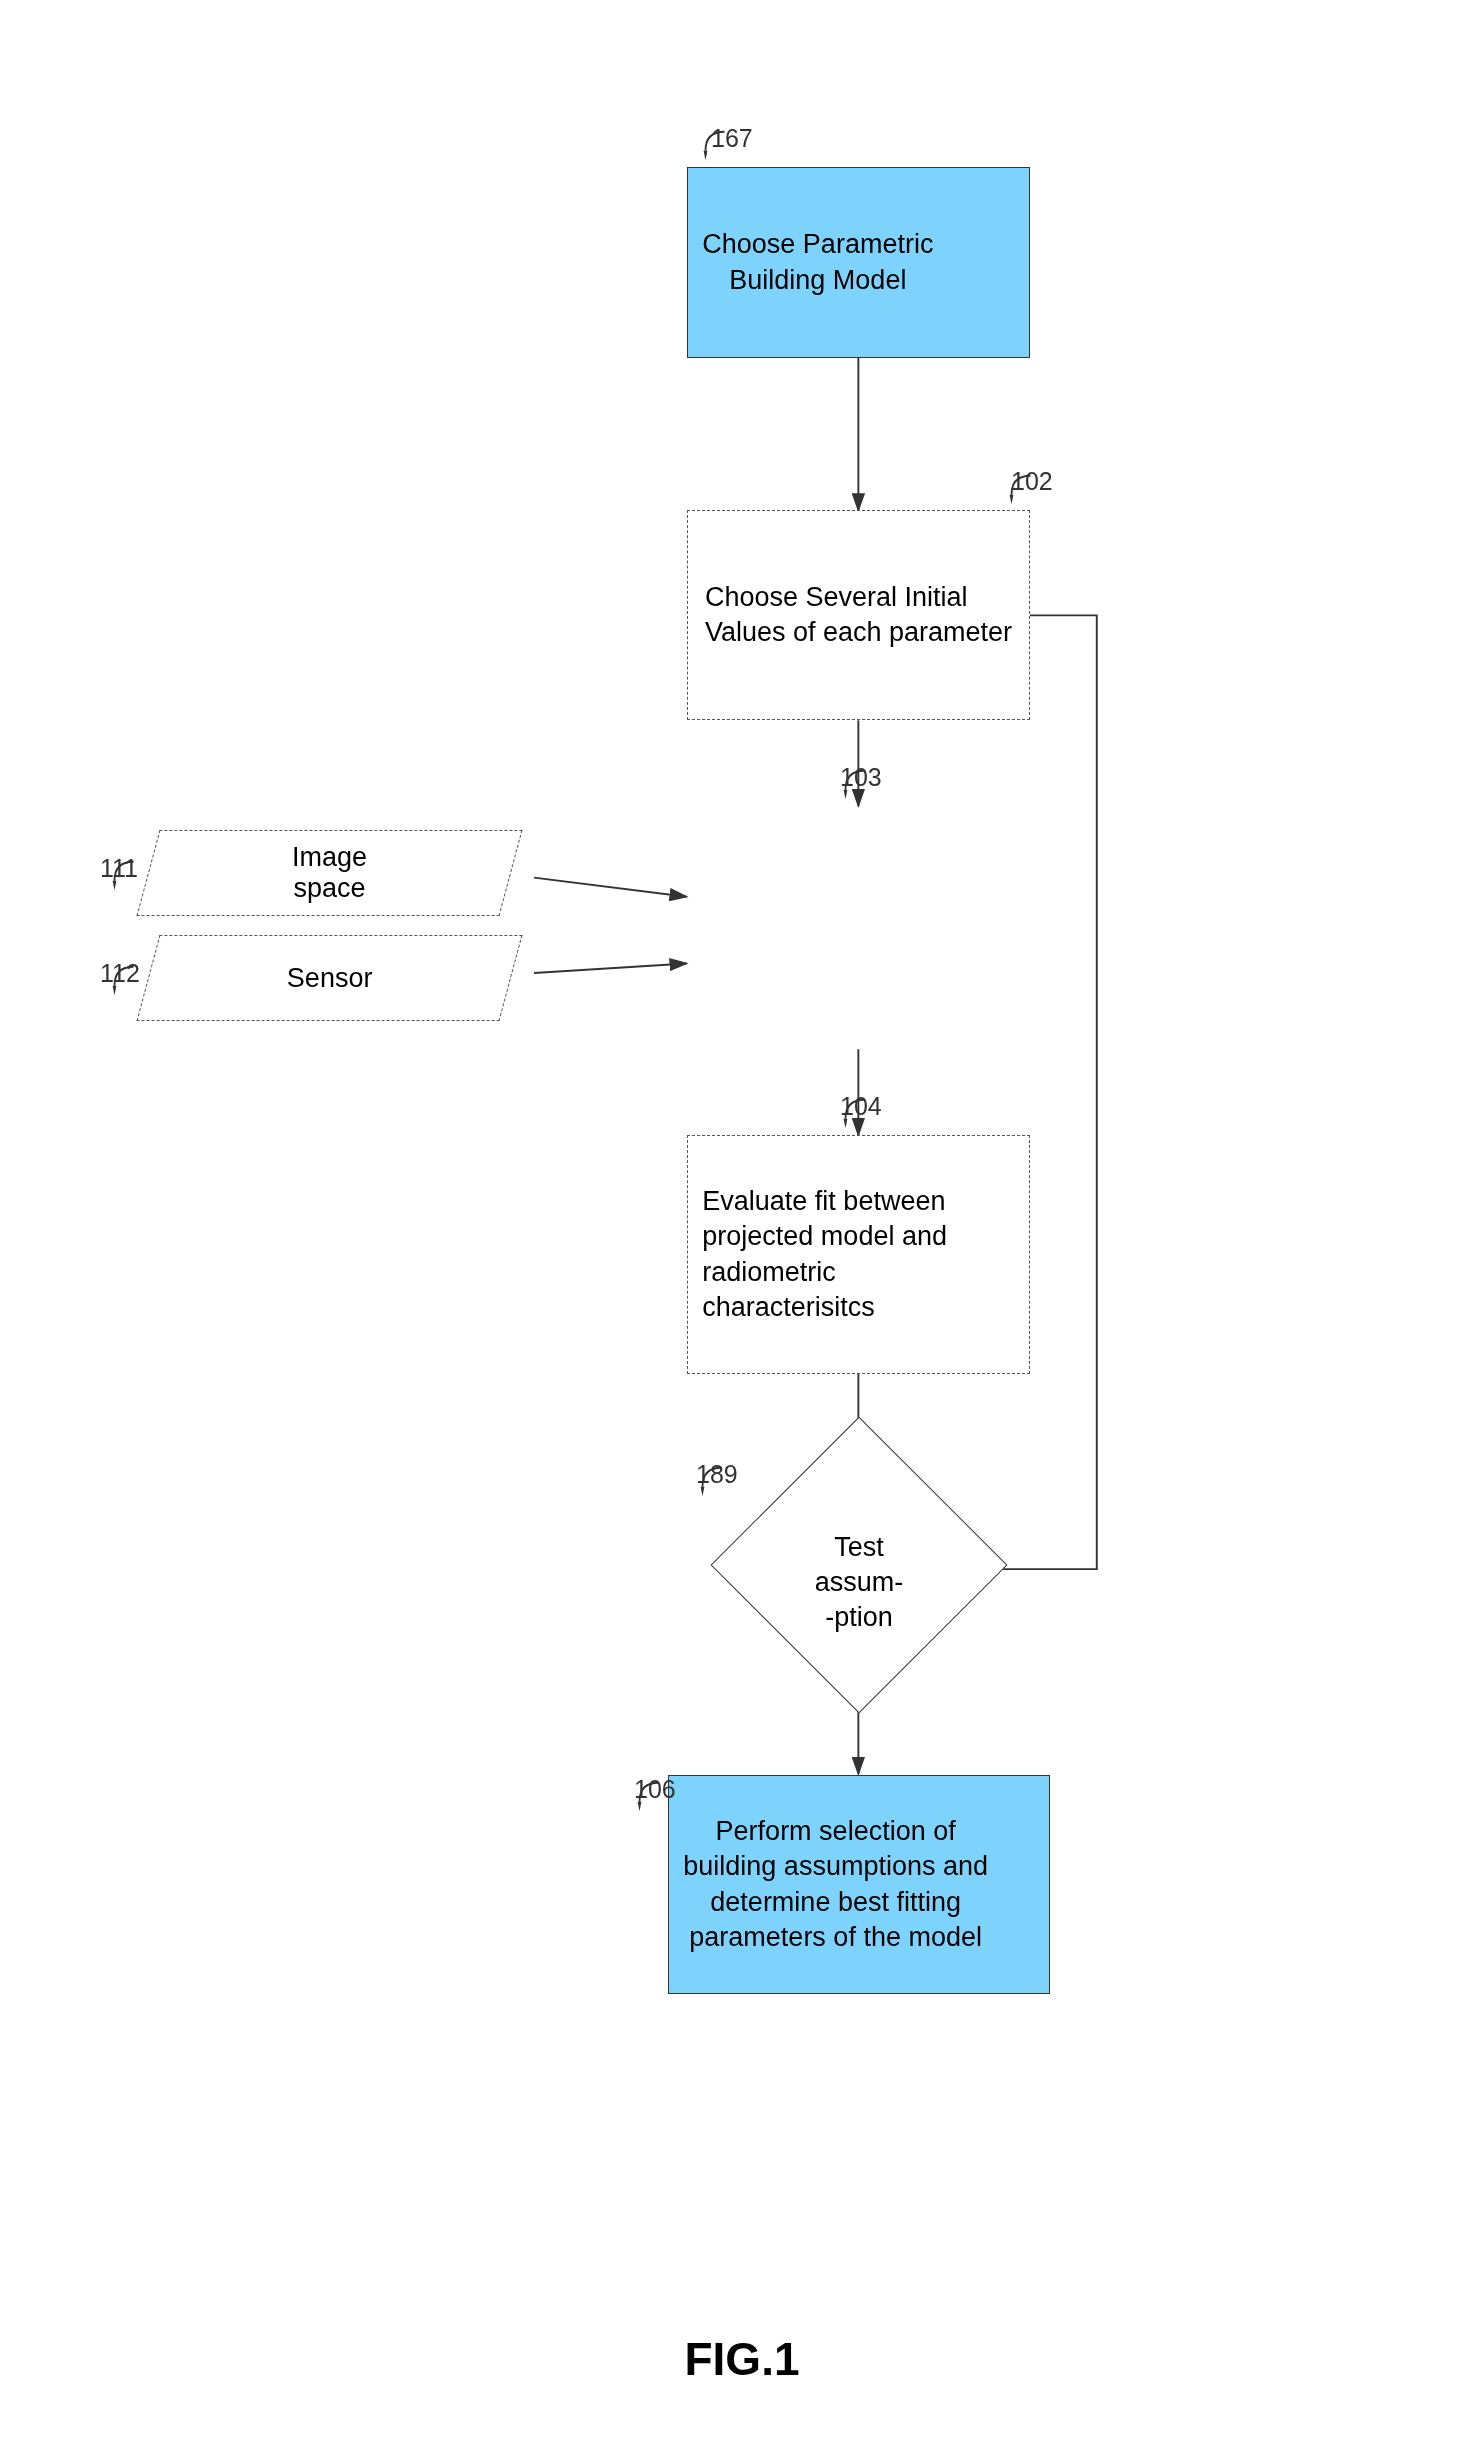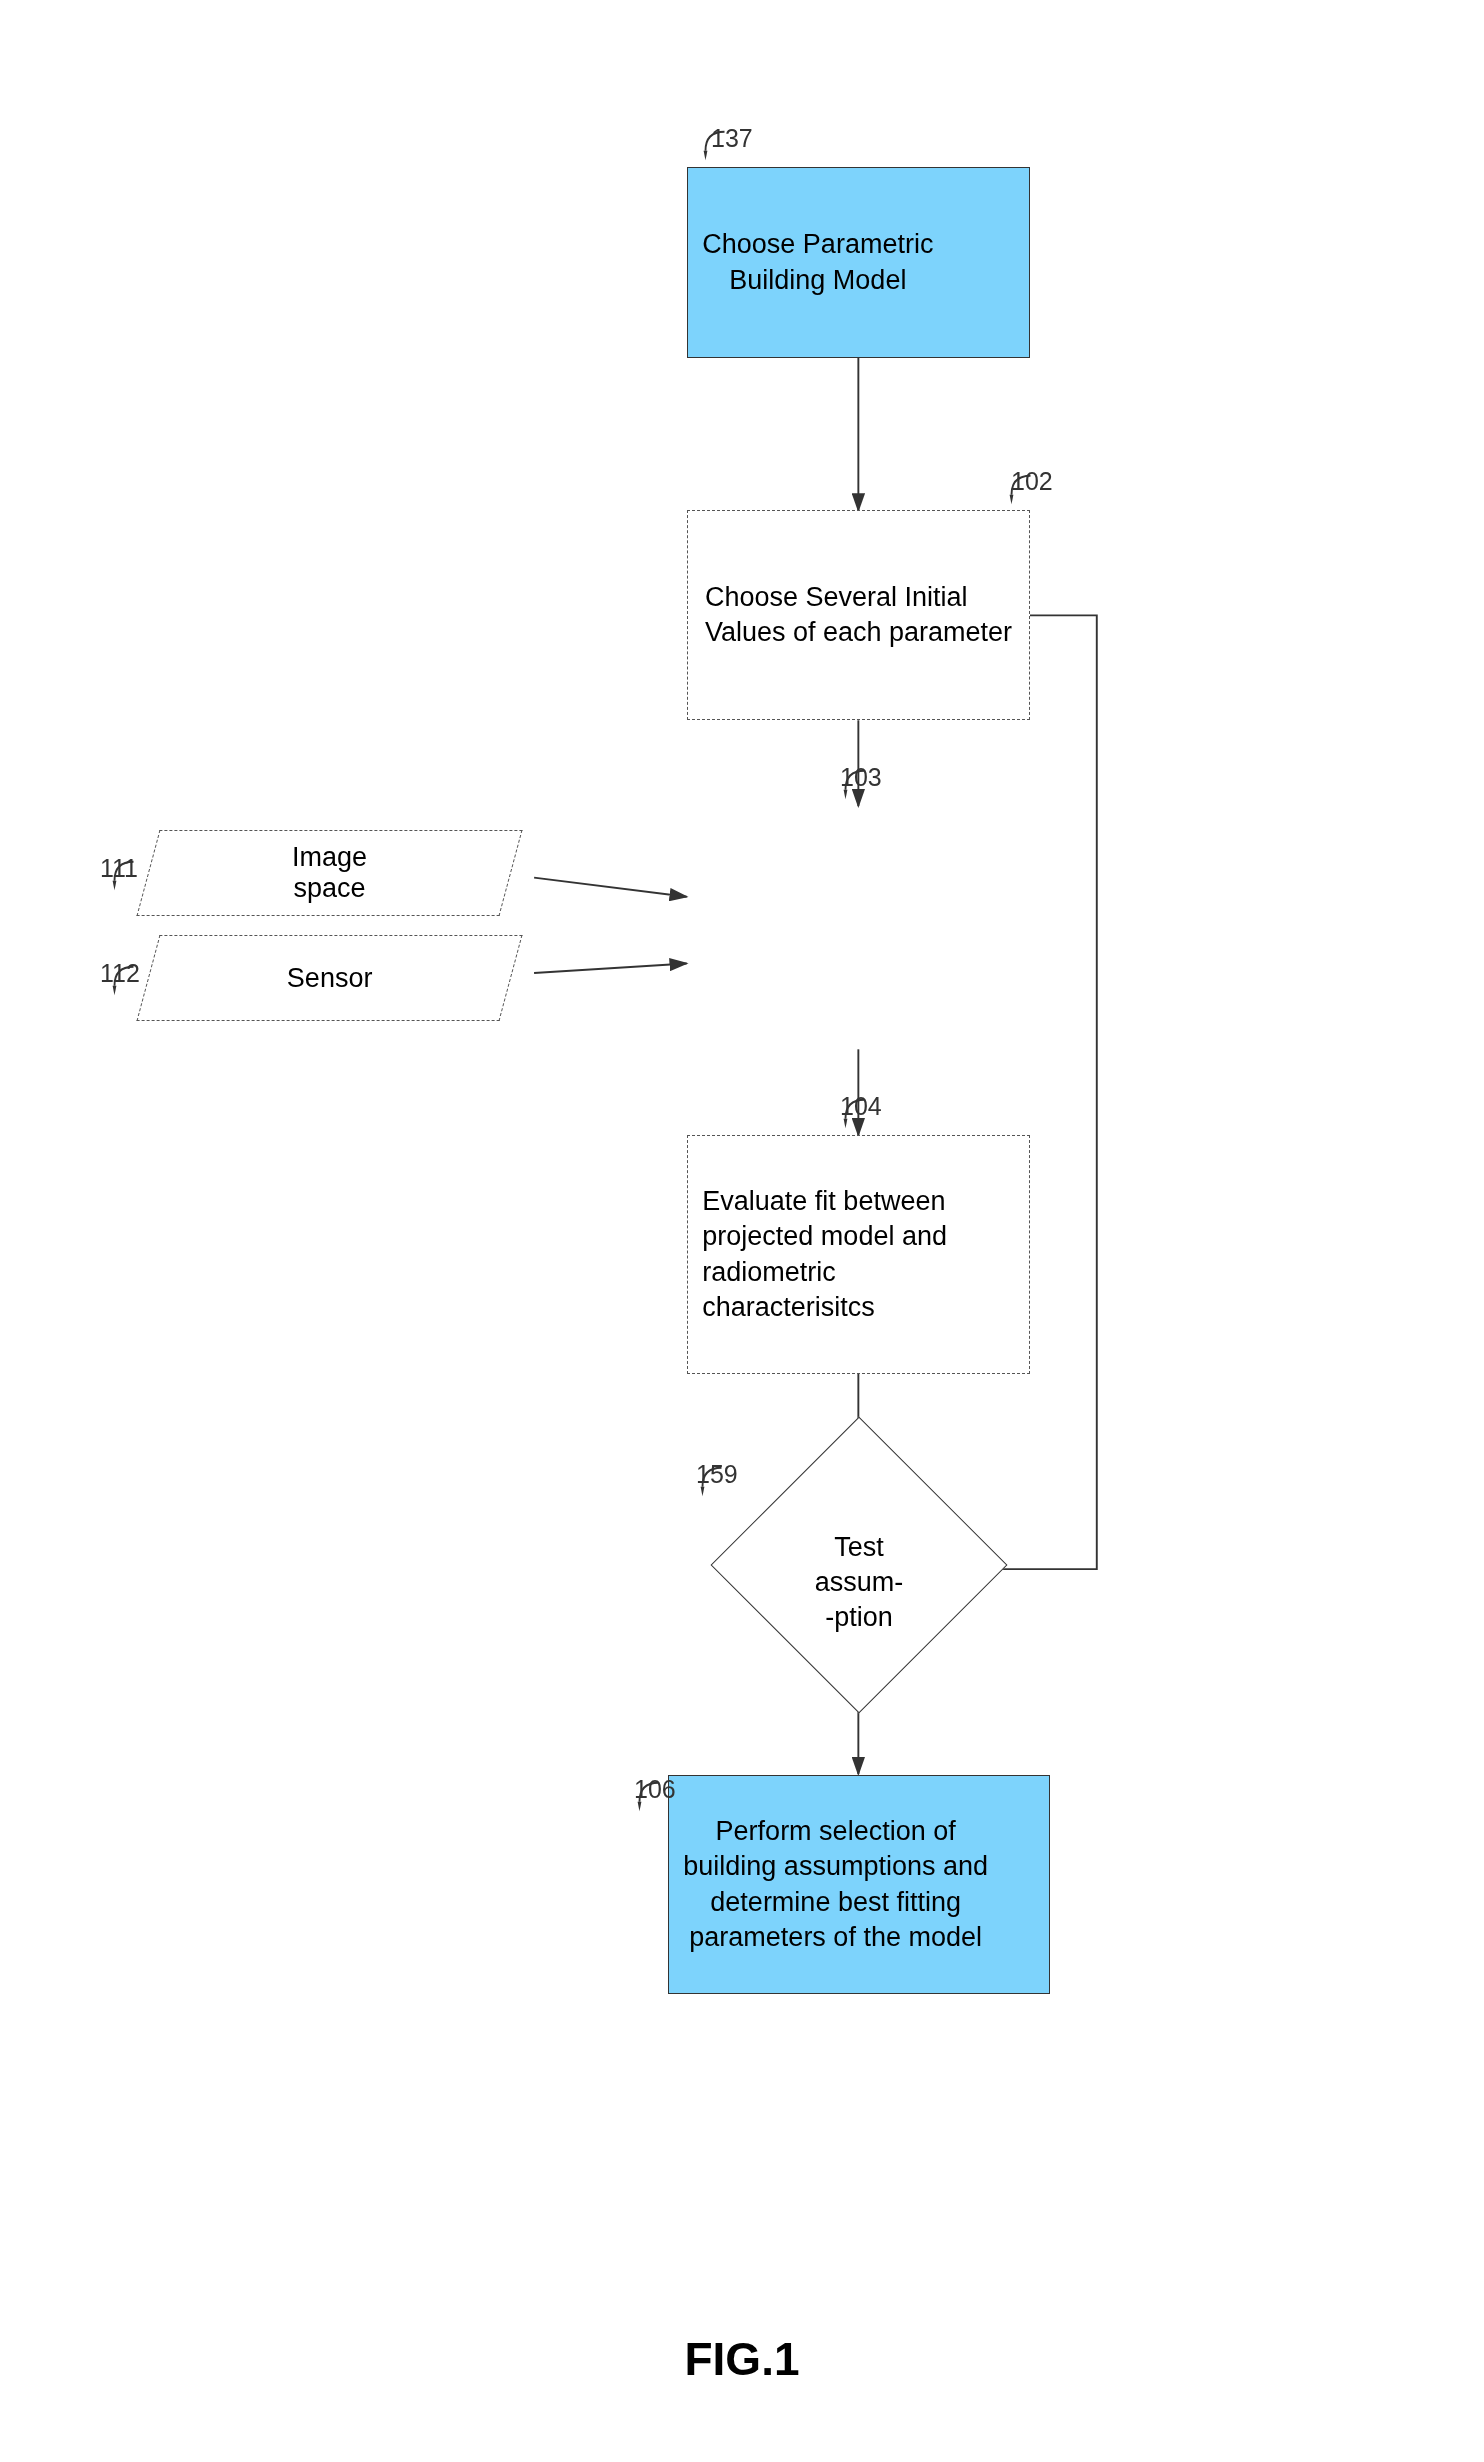--- a/index.html
+++ b/index.html
@@ -144,21 +144,21 @@
     <line x1="560" y1="920" x2="720" y2="940" stroke="#333" stroke-width="2" marker-end="url(#arrowhead)"></line>
 
     <line x1="560" y1="1020" x2="720" y2="1010" stroke="#333" stroke-width="2" marker-end="url(#arrowhead)"></line>
 
   </svg>
 
   <div class="flow-box" style="left:687px; top:167px; width:343px; height:191px;">
     <span style="white-space:pre-line;">Choose Parametric
 Building Model</span>
   </div>
-  <span class="label" style="left:711px; top:124px;">137</span>
+  <span class="label" style="left:711px; top:124px;">167</span>
 
   <svg style="position:absolute; left:696px; top:122px; width:57px; height:48px;" viewBox="0 0 60 50" width="57" height="48">
     <path d="M 30,10 Q 10,10 10,30" fill="none" stroke="#333" stroke-width="2"></path>
     <polygon points="8,30 12,30 10,40" fill="#333"></polygon>
   </svg>
 
   <div class="flow-box-dashed" style="left:687px; top:510px; width:343px; height:210px;">
     <span style="white-space:pre-line;">Choose Several Initial
 Values of each parameter</span>
   </div>
@@ -205,21 +205,21 @@
   </svg>
 
   <div class="diamond-wrapper" style="left:754px; top:1460px; width:210px; height:210px;">
     <div class="diamond"></div>
     <div class="diamond-text">
       <span style="white-space:pre-line;margin-top:13px;">Test
 assum-
 -ption</span>
     </div>
   </div>
-  <span class="label" style="left:696px; top:1460px;">159</span>
+  <span class="label" style="left:696px; top:1460px;">189</span>
   <svg style="position:absolute; left:693px; top:1458px; width:57px; height:48px;" viewBox="0 0 60 50" width="57" height="48">
     <path d="M 30,10 Q 10,10 10,30" fill="none" stroke="#333" stroke-width="2"></path>
     <polygon points="8,30 12,30 10,40" fill="#333"></polygon>
   </svg>
 
   <div class="flow-box" style="left:668px; top:1775px; width:382px; height:219px;">
     <span style="white-space:pre-line;">Perform selection of
 building assumptions and
 determine best fitting
 parameters of the model</span>

